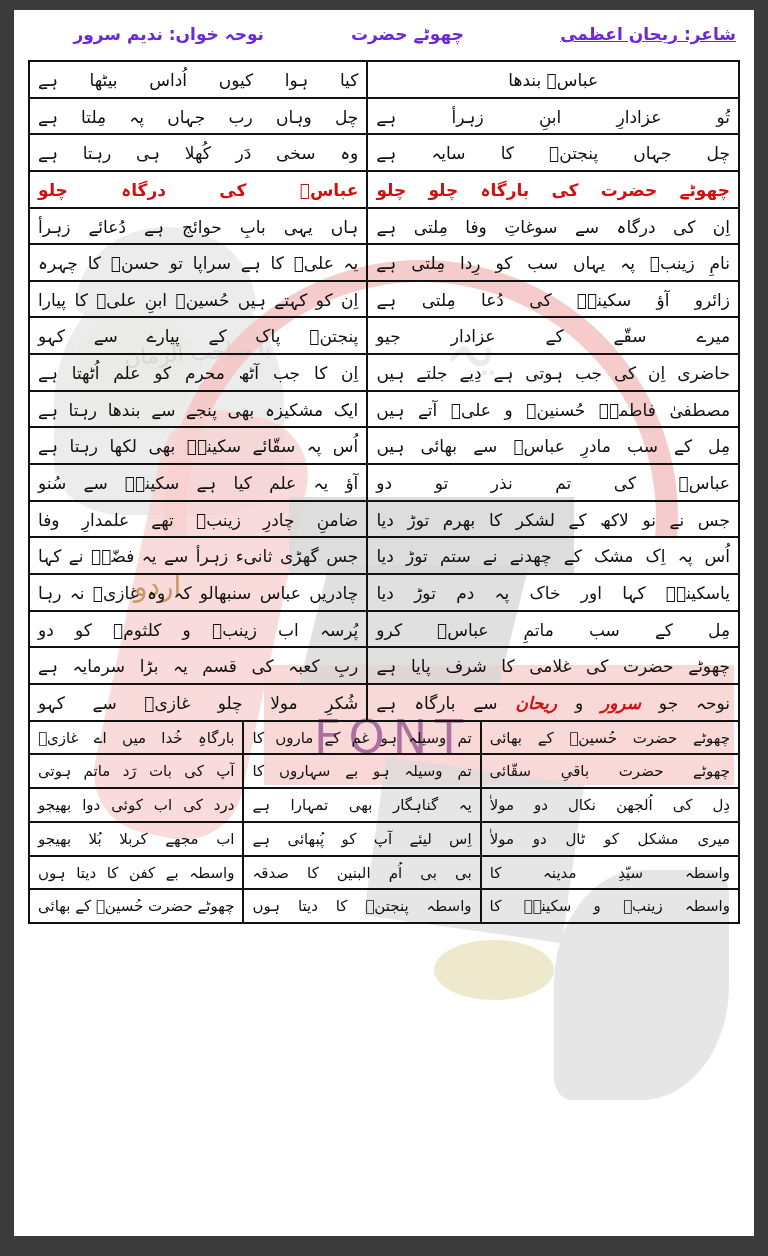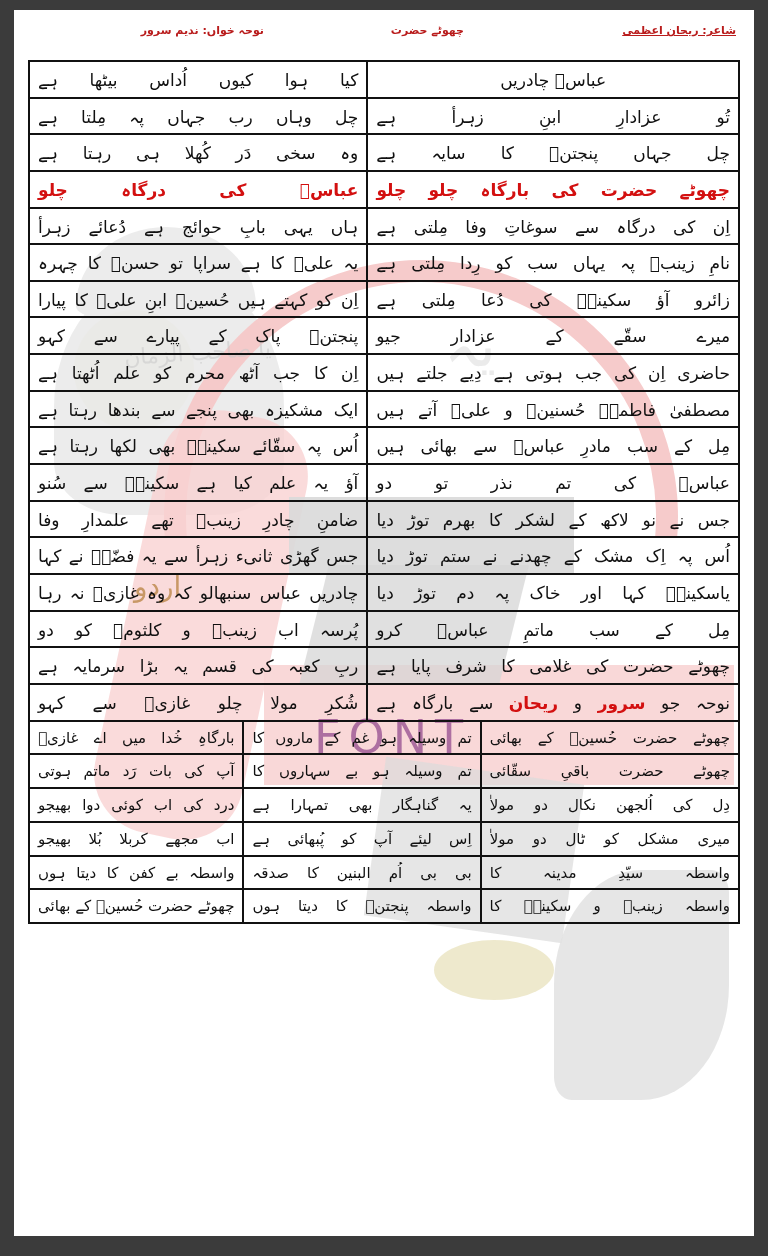--- a/index.html
+++ b/index.html
@@ -168,22 +168,22 @@
   #header {
     position: absolute;
     left: 0;
     top: 0;
     width: 740px;
     height: 48px;
     z-index: 3;
   }
   .hdr {
     position: absolute;
-    color: #b91c1c;
-    font-size: 11px;
+    color: #6d28d9;
+    font-size: 17px;
     font-weight: bold;
     direction: rtl;
     white-space: nowrap;
     top: 14px;
     font-family: "DejaVu Sans", sans-serif;
   }
   .hdr-right { right: 18px; text-decoration: underline; }
   .hdr-mid   { right: 290px; margin-left: 27px; }
   .hdr-left  { right: 490px; }
 
@@ -236,21 +236,21 @@
     overflow: hidden;
     font-family: "DejaVu Sans", sans-serif;
   }
   .line.center {
     text-align: center;
     text-align-last: center;
   }
   .line.red { color: #d31010; font-weight: bold; }
   .line.sm { font-size: 15px; }
 
-  .mix-red { color: #d31010; font-weight: bold; }
+  .mix-red { color: #d31010; font-weight: bold; font-style: italic; }
 
   
   .spread {
     display: flex;
     direction: rtl;
     justify-content: space-between;
     align-items: baseline;
     gap: 2px;
   }
   .spread > span { display: inline-block; }
@@ -281,21 +281,21 @@
     <div id="header">
       <div class="hdr hdr-right">شاعر: ریحان اعظمی</div>
       <div class="hdr hdr-mid">چھوٹے حضرت</div>
       <div class="hdr hdr-left">نوحہ خواں: ندیم سرور</div>
     </div>
 
     <div id="table">
         <div class="vgroup">
           <div class="row2 divline">
             <div class="cell c-right">
-              <div class="line center">عباسؑ چادریں</div>
+              <div class="line center">عباسؑ بندھا</div>
             </div>
             <div class="cell c-left">
               <div class="line">
                 <div class="spread">
                   <span>کیا</span>
                   <span>ہوا</span>
                   <span>کیوں</span>
                   <span>اُداس</span>
                   <span>بیٹھا</span>
                   <span>ہے</span>

